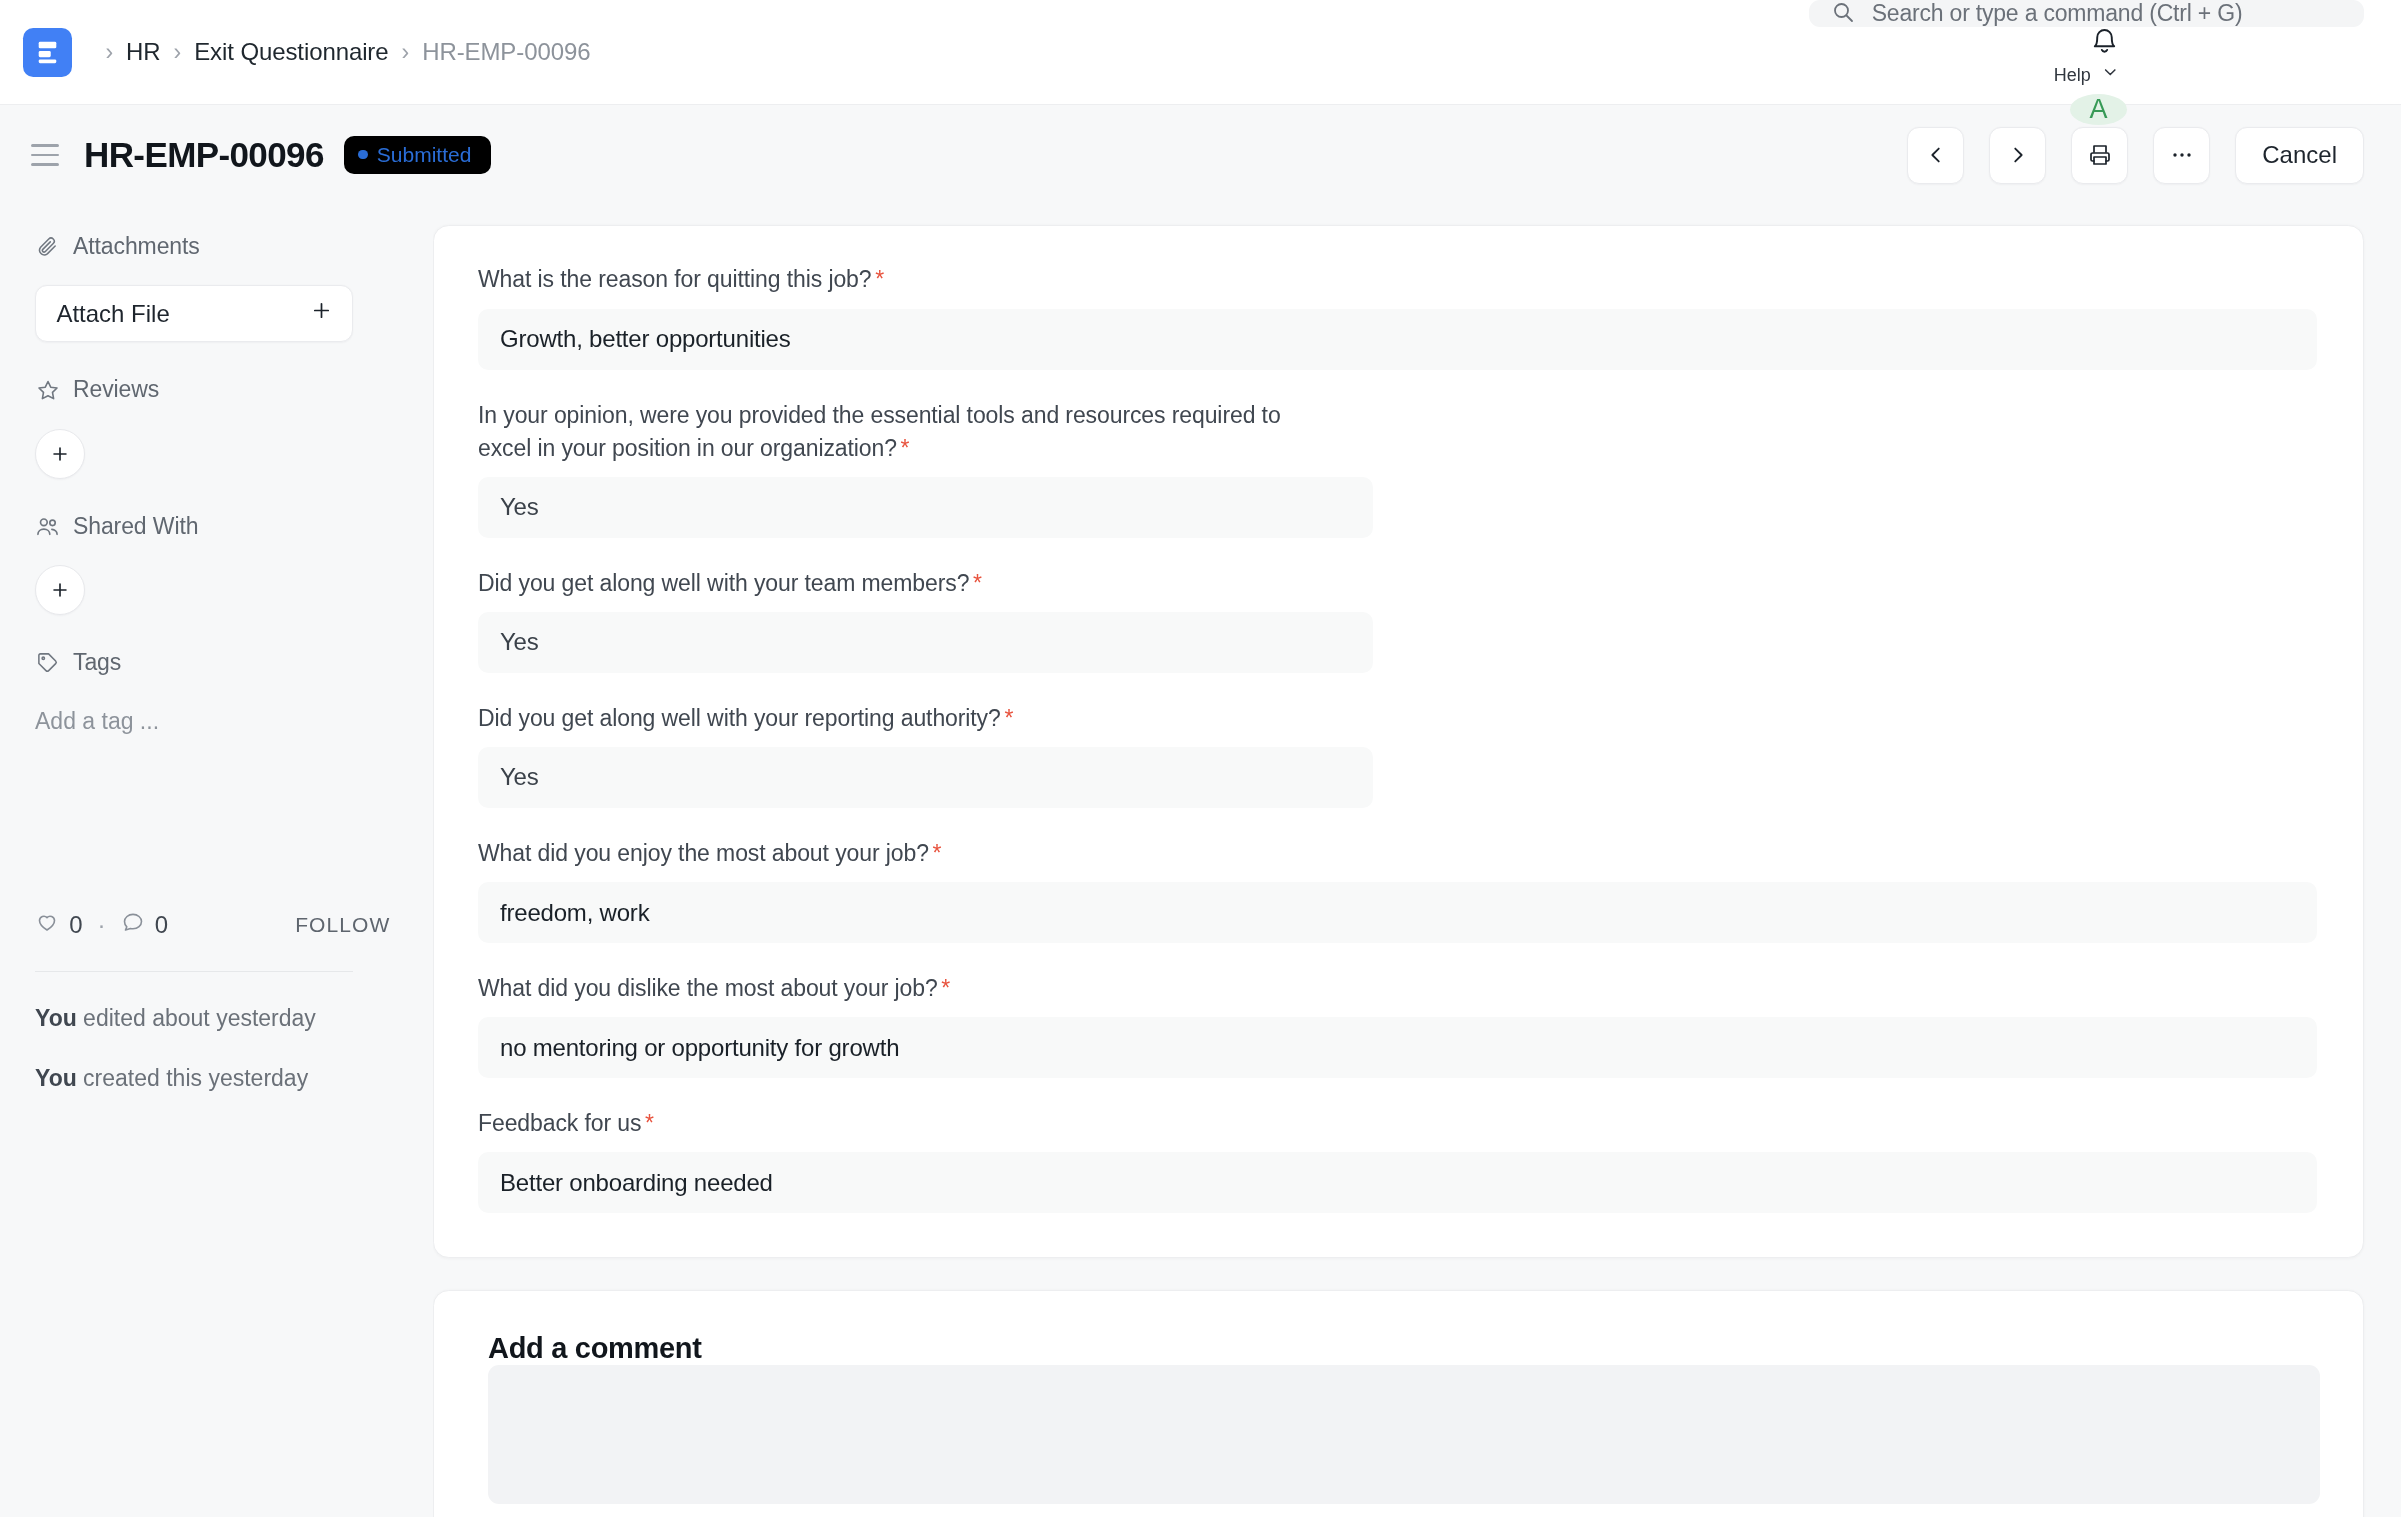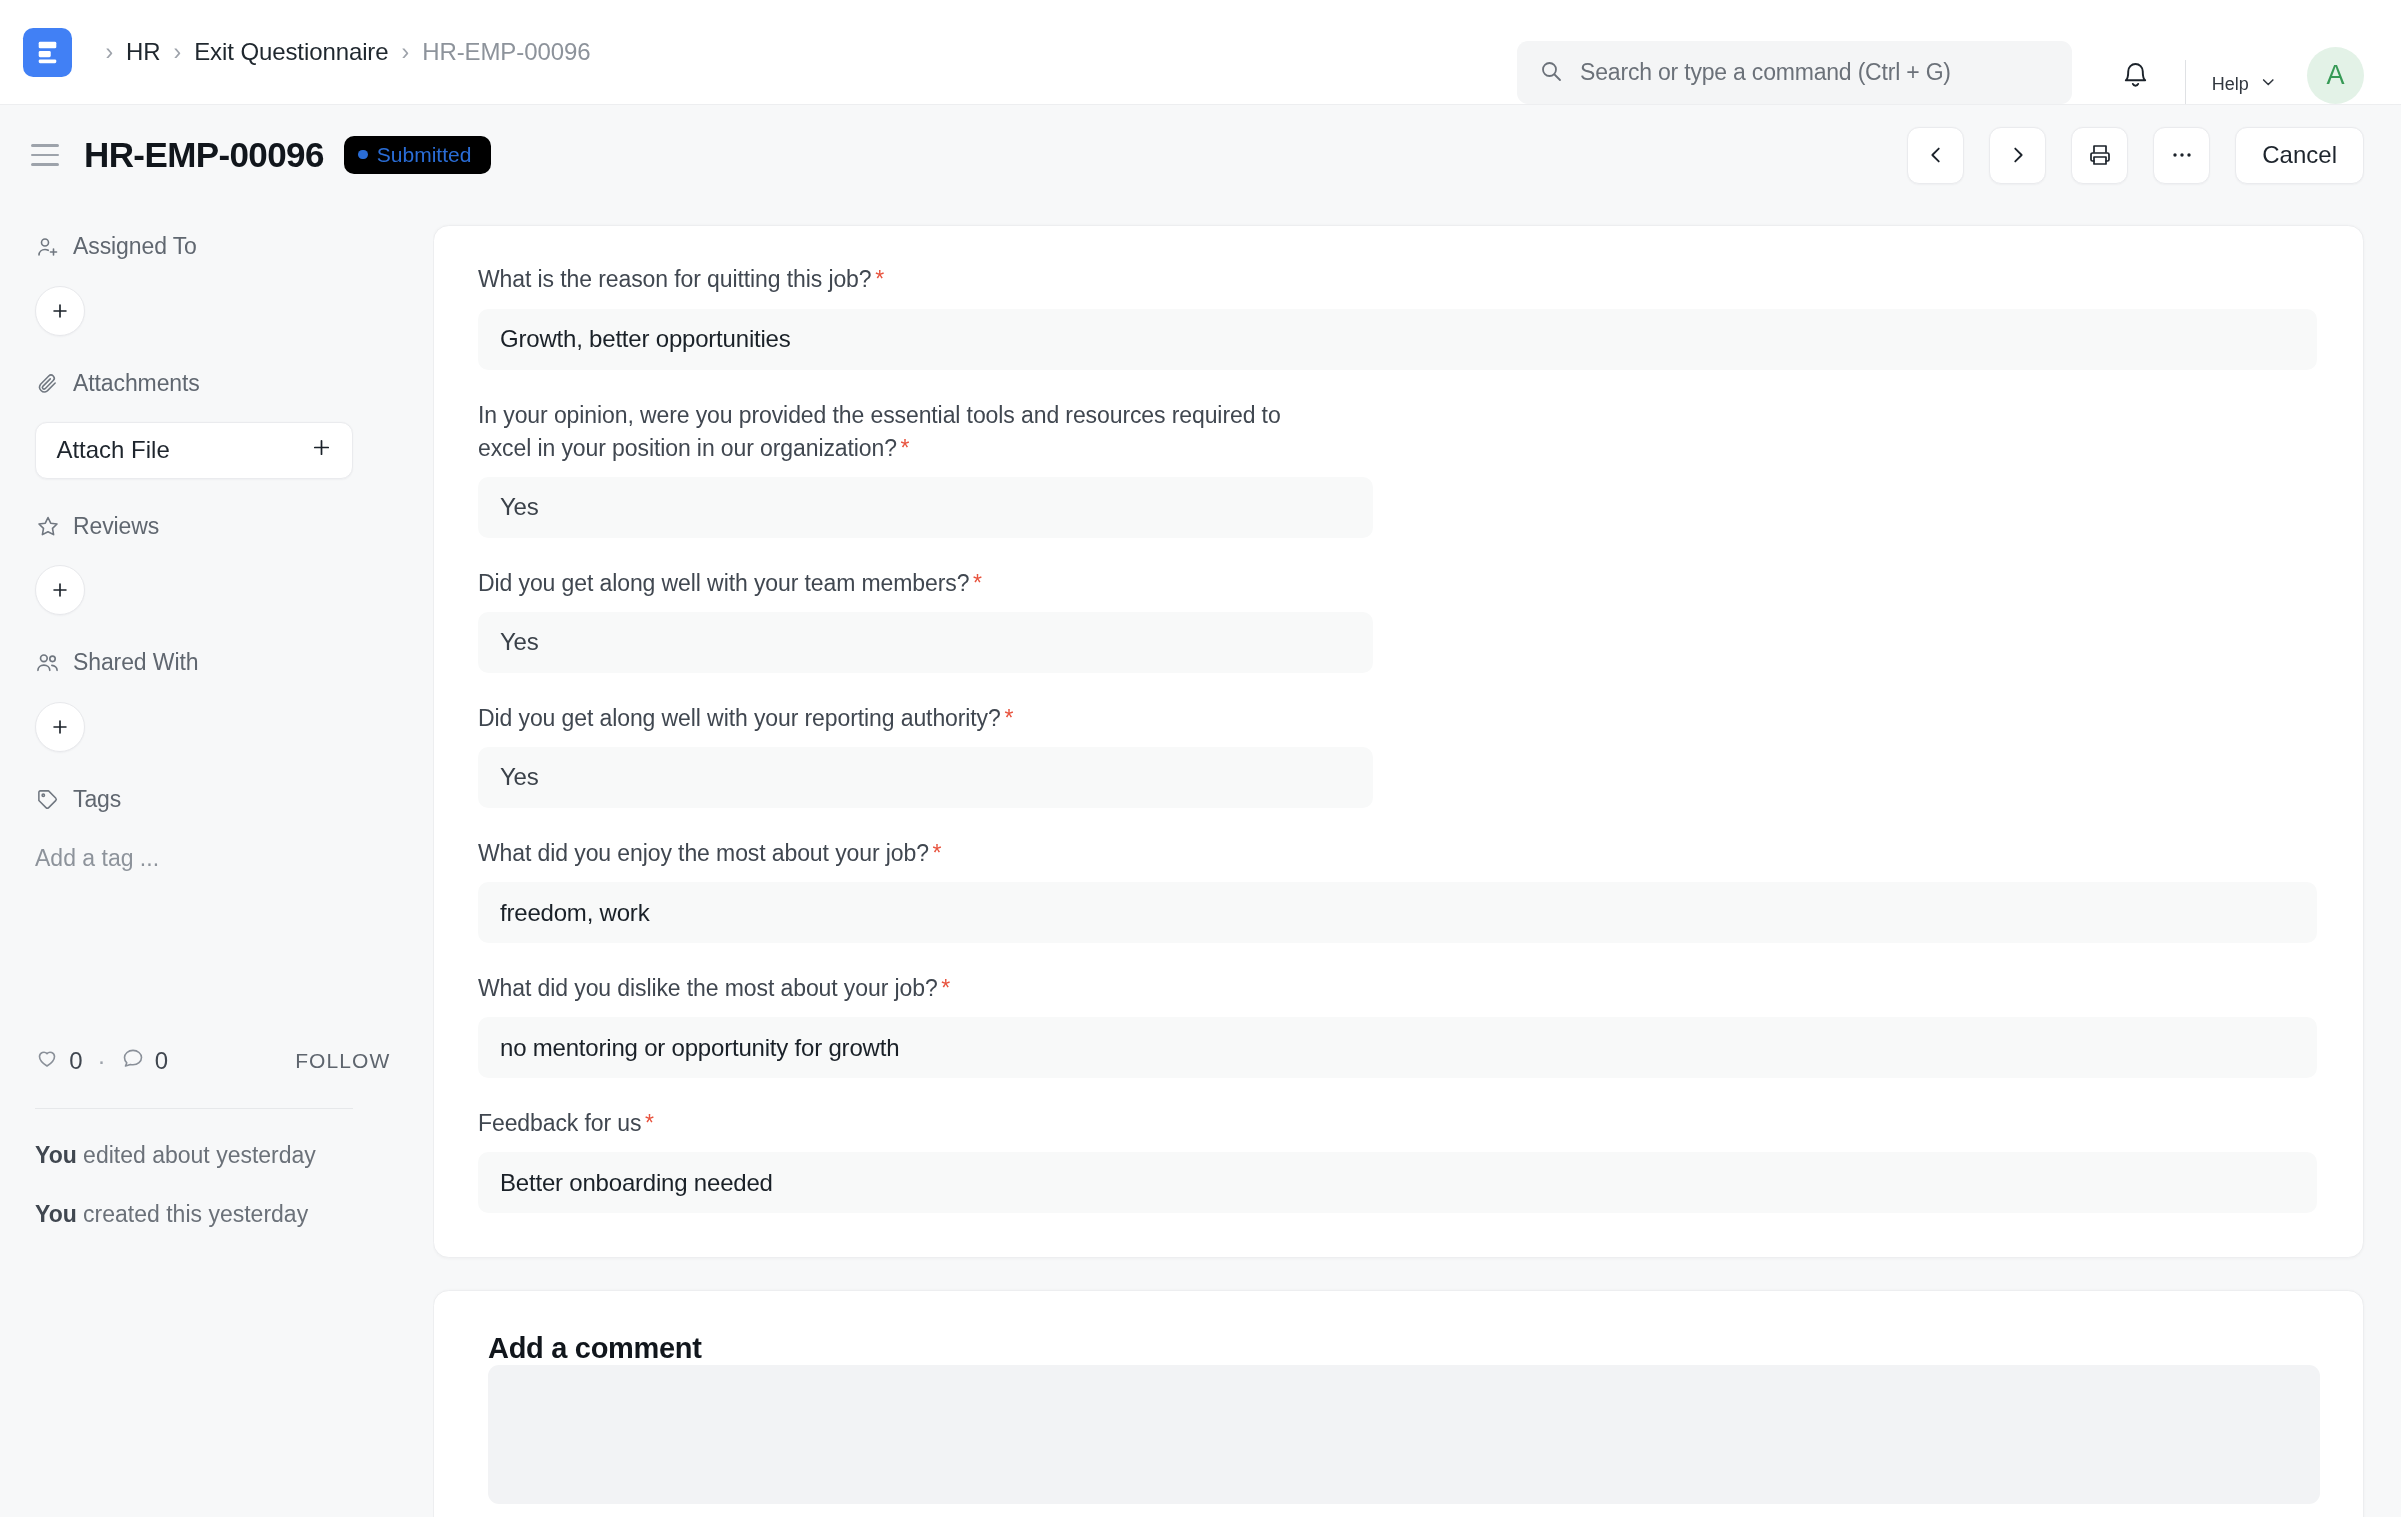--- a/index.html
+++ b/index.html
@@ -46,21 +46,21 @@
     font-size: 24px;
     color: #1F272E;
     letter-spacing: -0.1px;
     white-space: nowrap;
   }
   .bc-item.current { color: #8D939B; }
 
   .nav-right {
     position: absolute;
     right: 37px; top: 0; bottom: 0;
-    display: flex; align-items: flex-end;
+    display: flex; align-items: center; flex-direction: column;
   }
   .searchbox {
     width: 555px;
     height: 63px;
     background: #F4F5F6;
     border-radius: 11px;
     display: flex; align-items: center;
     padding: 0 22px;
     gap: 16.7px;
   }
@@ -389,39 +389,20 @@
       </svg>
     </div>
     <div class="cancel-btn">Cancel</div>
   </div>
 </div>
 
 <div class="body-wrap">
 
   <div class="sidebar">
 
-    <div class="side-sec">
-      <div class="side-head">
-        <span class="ic">
-          <svg width="24" height="24" viewBox="0 0 24 24" fill="none" stroke="#707780" stroke-width="1.6" stroke-linecap="round" stroke-linejoin="round">
-            <circle cx="9" cy="7.5" r="3.5"></circle>
-            <path d="M3 20c0-3.3 2.7-5.5 6-5.5 1.2 0 2.3.3 3.2.8"></path>
-            <line x1="17.5" y1="14" x2="17.5" y2="20"></line>
-              <line x1="14.5" y1="17" x2="20.5" y2="17"></line>
-          </svg>
-        </span>
-        <span>Assigned To</span>
-      </div>
-      <div class="plus-circle">
-        <svg width="22" height="22" viewBox="0 0 24 24" fill="none" stroke="#1B222A" stroke-width="1.8" stroke-linecap="round">
-          <line x1="12" y1="5.5" x2="12" y2="18.5"></line>
-            <line x1="5.5" y1="12" x2="18.5" y2="12"></line>
-        </svg>
-      </div>
-    </div>
 
     <div class="side-sec">
       <div class="side-head">
         <span class="ic">
           <svg width="23" height="23" viewBox="0 0 24 24" fill="none" stroke="#707780" stroke-width="1.6" stroke-linecap="round" stroke-linejoin="round">
             <path d="M20 11.5l-8.2 8.2a5 5 0 0 1-7-7l8.5-8.5a3.3 3.3 0 0 1 4.7 4.7l-8.5 8.5a1.7 1.7 0 0 1-2.4-2.4l7.8-7.8"></path>
           </svg>
         </span>
         <span>Attachments</span>
       </div>

